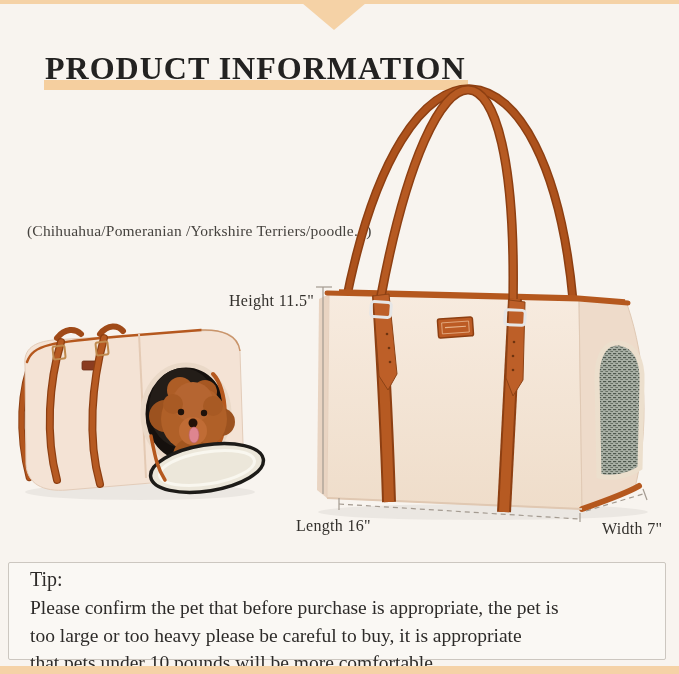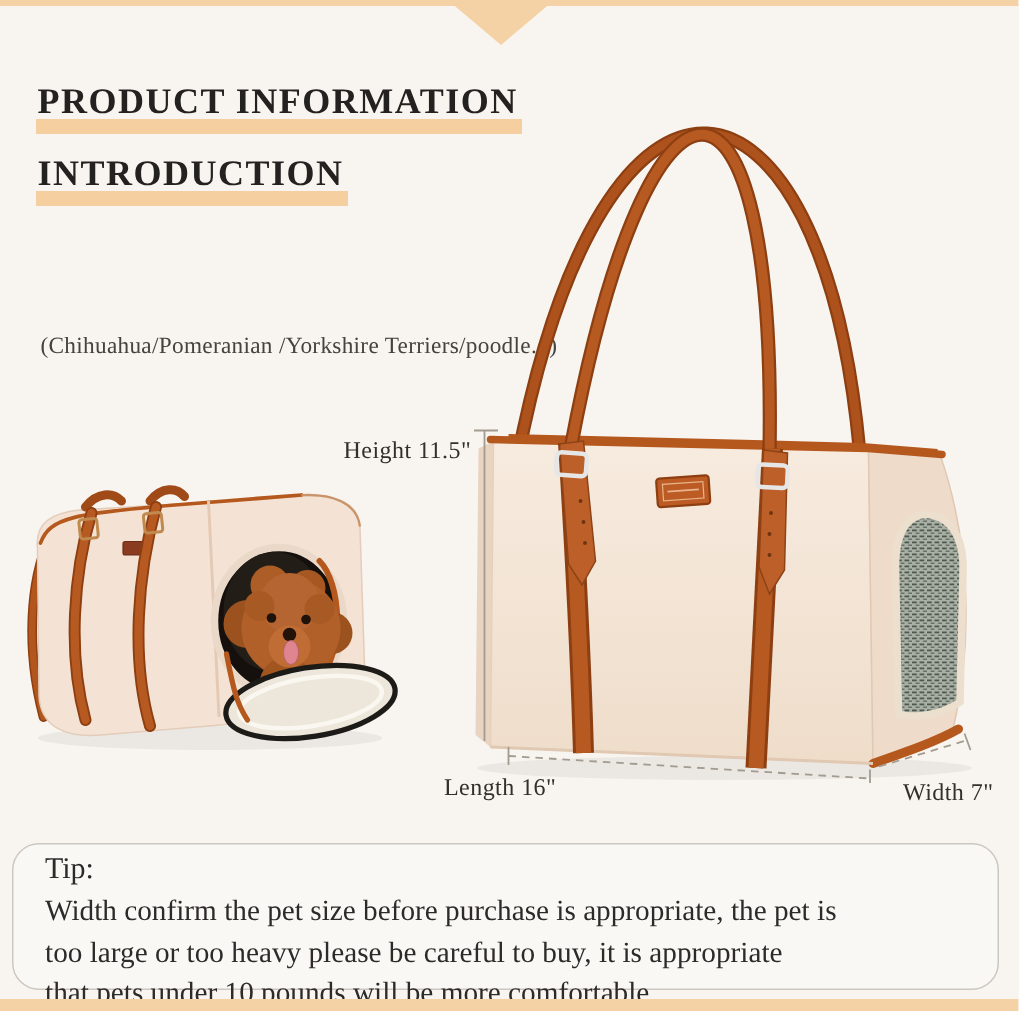--- a/index.html
+++ b/index.html
@@ -16,22 +16,22 @@
   .top-bar{position:absolute;left:0;top:0;width:100%;height:4px;background:#f5d2a6;}
   .top-triangle{
     position:absolute;left:302px;top:3px;width:0;height:0;
     border-left:32px solid transparent;border-right:32px solid transparent;
     border-top:27px solid #f5d2a6;
   }
   .bottom-bar{position:absolute;left:0;top:666px;width:100%;height:8px;background:#f5d2a6;}
 
   
   .title{
-    position:absolute;left:24px;top:44px;margin:0;
-    font-size:24px;font-weight:bold;letter-spacing:1px;
+    position:absolute;left:44px;top:44px;margin:0;
+    font-size:32px;font-weight:bold;letter-spacing:1px;
     line-height:48px;color:#232221;
   }
   .title .hl{
     display:inline-block;padding:0 3px 0 1px;
     background:linear-gradient(180deg, transparent 74%, #f5cf9f 74%, #f5cf9f 95%, transparent 95%);
   }
   .subtitle{
     position:absolute;left:27px;top:158px;margin:0;
     font-size:22px;line-height:30px;color:#3a3733;letter-spacing:0.3px;
   }
@@ -46,36 +46,36 @@
   .dim-length{left:296px;top:517px;}
   .dim-width{left:602px;top:520px;}
 
   
   .small-bag{position:absolute;left:5px;top:316px;width:270px;height:190px;}
   .large-bag{position:absolute;left:283px;top:80px;width:392px;height:442px;}
 
   
   .tip-box{
     position:absolute;left:8px;top:562px;width:658px;height:98px;
-    border:1.5px solid #ccc7c0;border-radius:18px;
+    border:1.5px solid #ccc7c0;border-radius:2px;
     background:rgba(255,255,255,0.35);
     padding:5px 0 0 21px;box-sizing:border-box;
   }
   .tip-heading{font-size:20px;color:#2d2b29;margin:0 0 3px 0;}
   .tip-line{font-size:19.5px;line-height:27.5px;color:#2d2b29;white-space:nowrap;}
 </style>
 </head>
 <body>
 
 <div class="page">
 
   <div class="top-bar"></div>
   <div class="top-triangle"></div>
 
-  <h1 class="title"><span class="hl">PRODUCT INFORMATION</span><br><span class="hl">INTRODUCTION</span></h1>
+  <h1 class="title"><span class="hl">PRODUCT INFORMATION</span><br></h1>
 
 
   <p class="breeds">(Chihuahua/Pomeranian /Yorkshire Terriers/poodle...)</p>
 
   <svg class="small-bag" viewBox="0 0 270 190" aria-hidden="true">
     <ellipse cx="135" cy="176" rx="115" ry="8" fill="#000000" opacity="0.05"></ellipse>
 
     <g fill="none" stroke-linecap="round">
       <path d="M28,42 C15,72 12,116 24,162" stroke="#8d3f12" stroke-width="6.5"></path>
       <path d="M28,42 C15,72 12,116 24,162" stroke="#b2561e" stroke-width="4.5"></path>
@@ -201,19 +201,19 @@
       <line x1="360" y1="409" x2="364" y2="420"></line>
     </g>
   </svg>
 
   <div class="dim-label dim-height">Height 11.5"</div>
   <div class="dim-label dim-length">Length 16"</div>
   <div class="dim-label dim-width">Width 7"</div>
 
   <div class="tip-box">
     <div class="tip-heading">Tip:</div>
-    <div class="tip-line">Width confirm the pet size before purchase is appropriate, the pet is</div>
+    <div class="tip-line">Please confirm the pet that before purchase is appropriate, the pet is</div>
     <div class="tip-line">too large or too heavy please be careful to buy, it is appropriate</div>
     <div class="tip-line">that pets under 10 pounds will be more comfortable.</div>
   </div>
 
   <div class="bottom-bar"></div>
 </div>
 
 </body></html>

